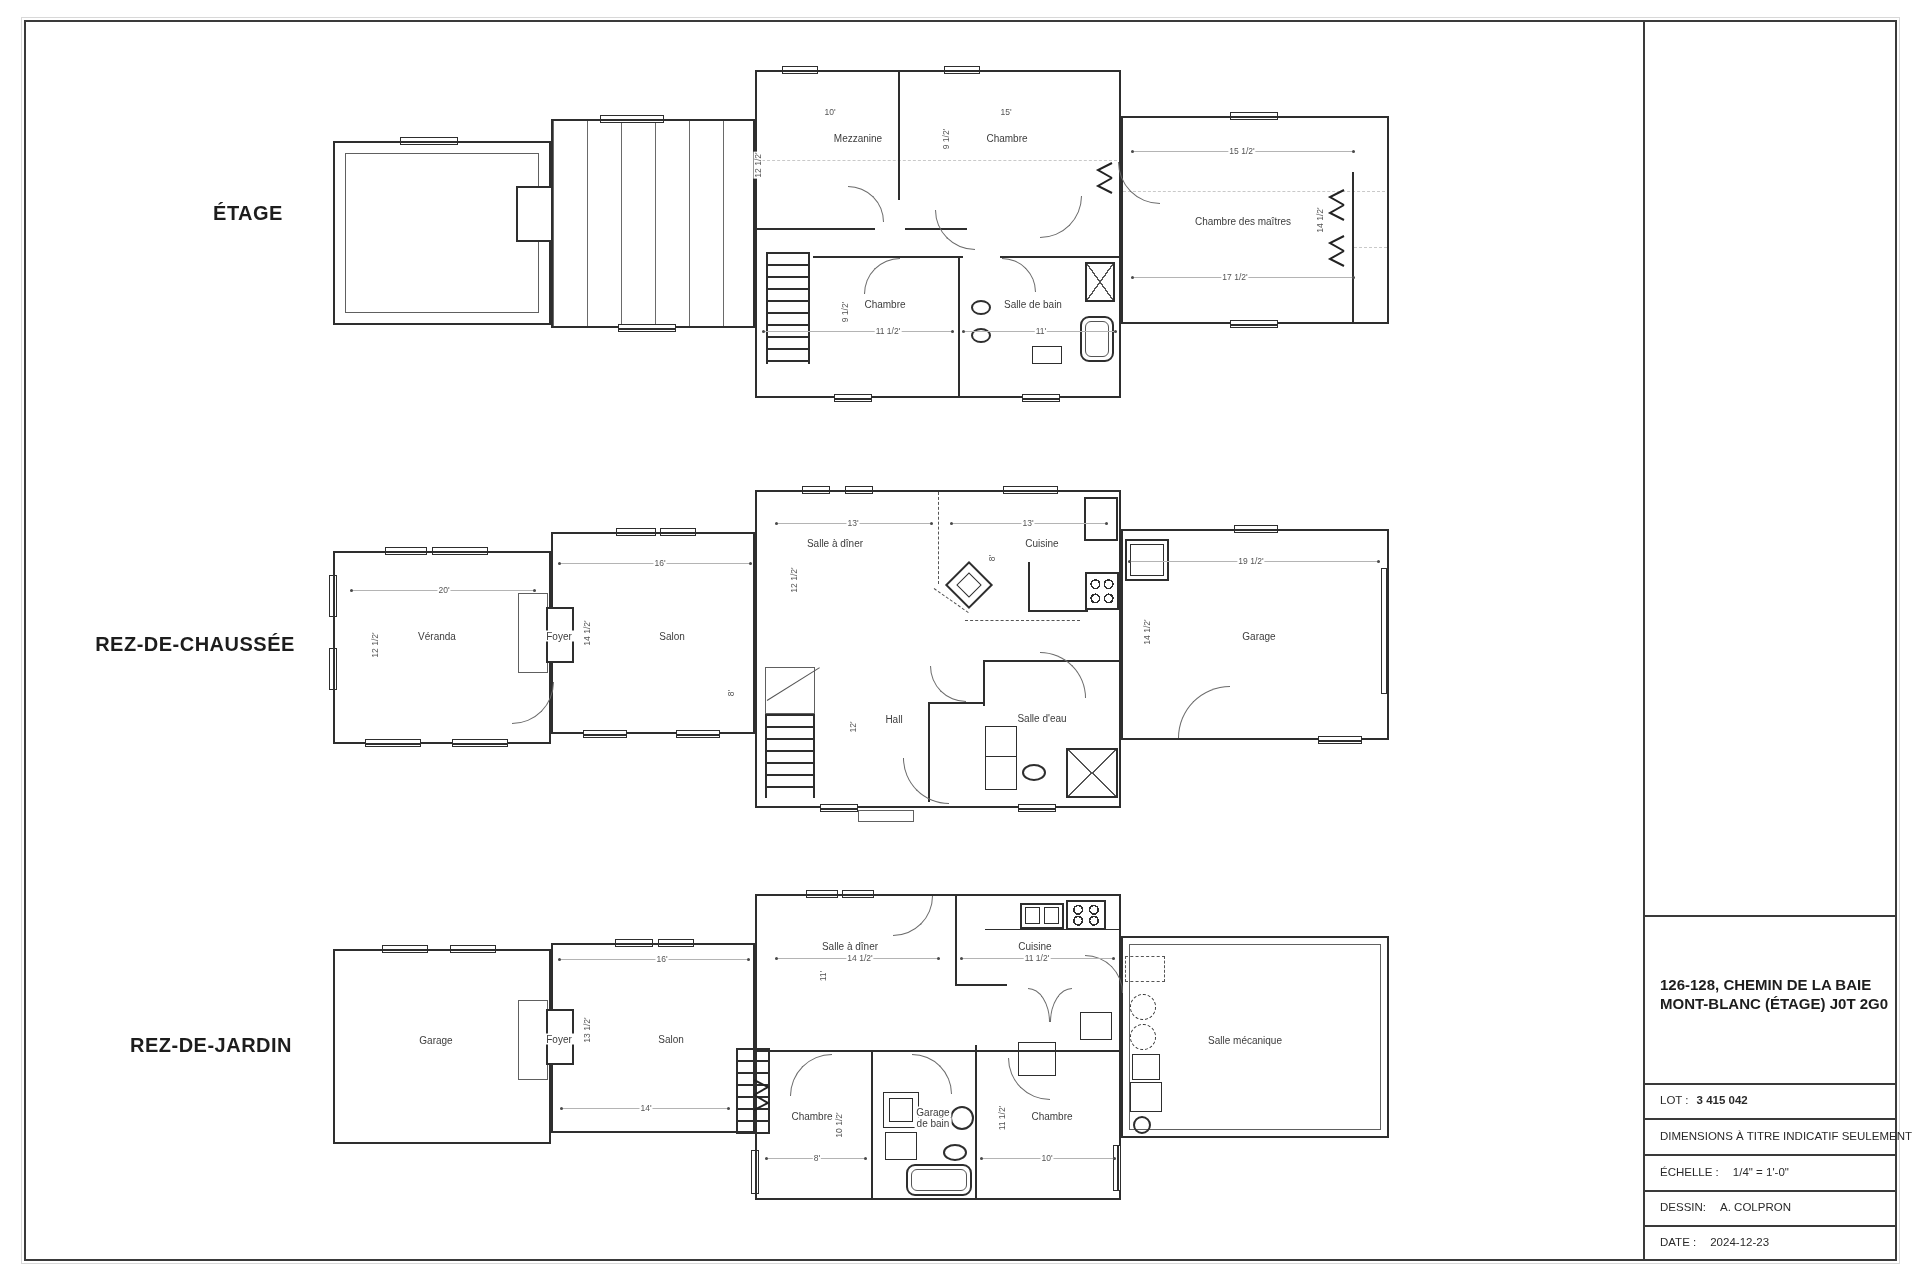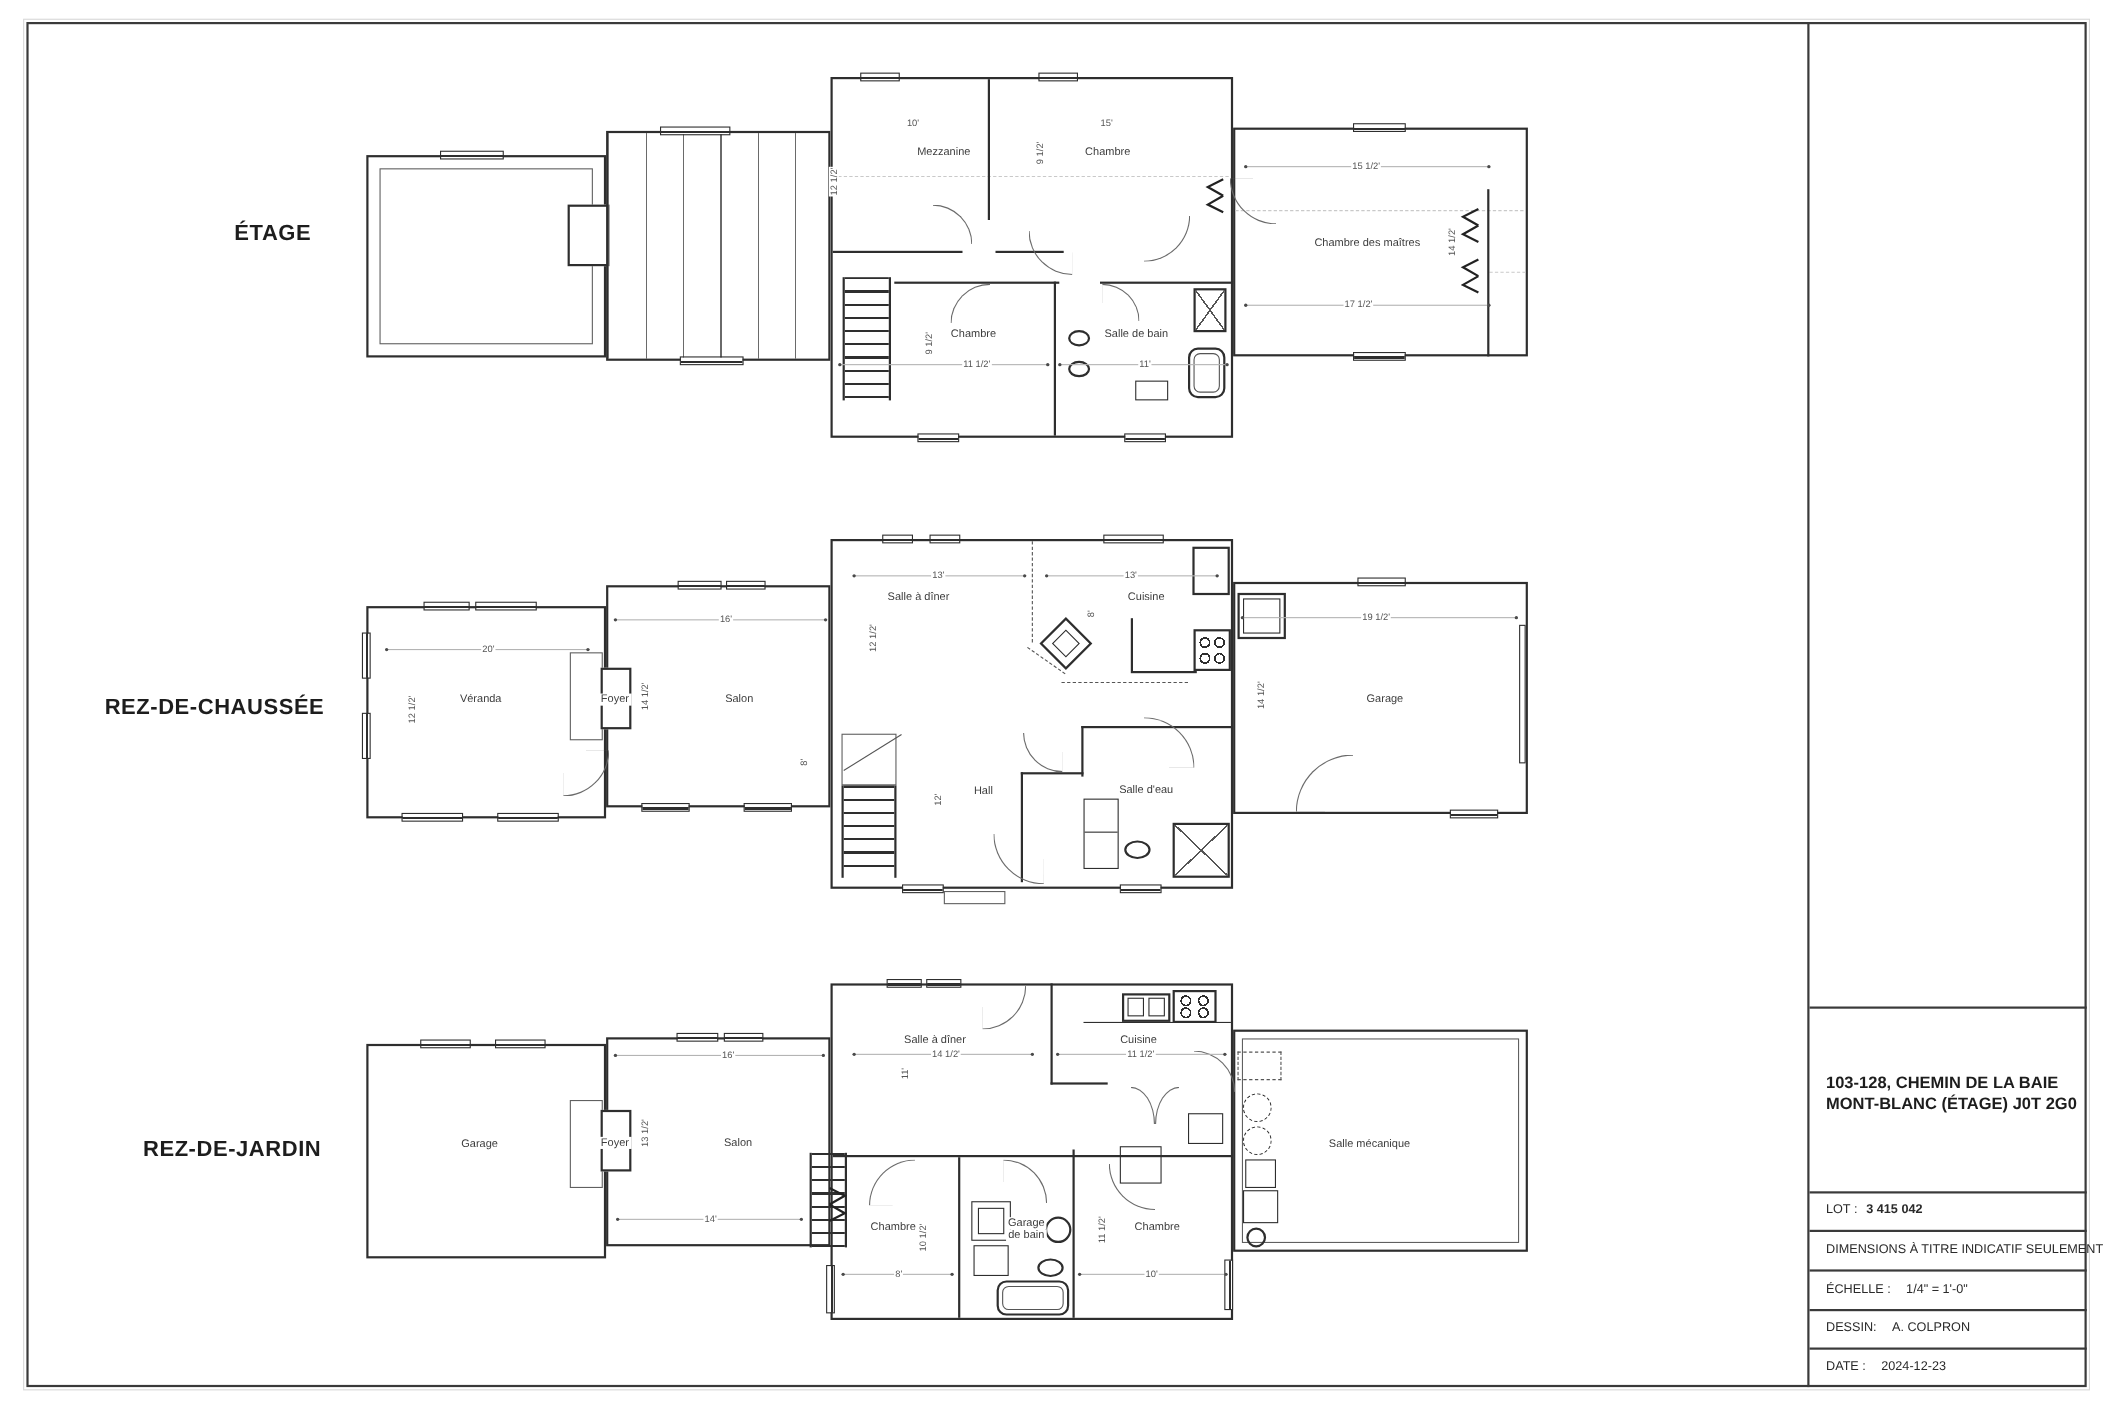--- a/index.html
+++ b/index.html
@@ -65,21 +65,21 @@
   <div class="frame"></div>
   <div class="tbv"></div>
   <div class="tbl" style="top:915px"></div>
   <div class="tbl" style="top:1083px"></div>
   <div class="tbl" style="top:1118px"></div>
   <div class="tbl" style="top:1154px"></div>
   <div class="tbl" style="top:1190px"></div>
   <div class="tbl" style="top:1225px"></div>
 
   <div class="addr">
-    <div class="inl">103-128, CHEMIN DE LA BAIE</div>
+    <div class="inl">126-128, CHEMIN DE LA BAIE</div>
     <div class="inl">MONT-BLANC (ÉTAGE)  J0T 2G0</div>
   </div>
   <div class="trow" style="left:1660px;top:1094px">
     <span class="inl">LOT :</span><span class="inl val">3 415 042</span>
   </div>
   <div class="trow" style="left:1660px;top:1130px">DIMENSIONS À TITRE INDICATIF SEULEMENT</div>
   <div class="trow" style="left:1660px;top:1166px">
     <span class="inl">ÉCHELLE :</span><span class="inl val2">1/4" = 1'-0"</span>
   </div>
   <div class="trow" style="left:1660px;top:1201px">

